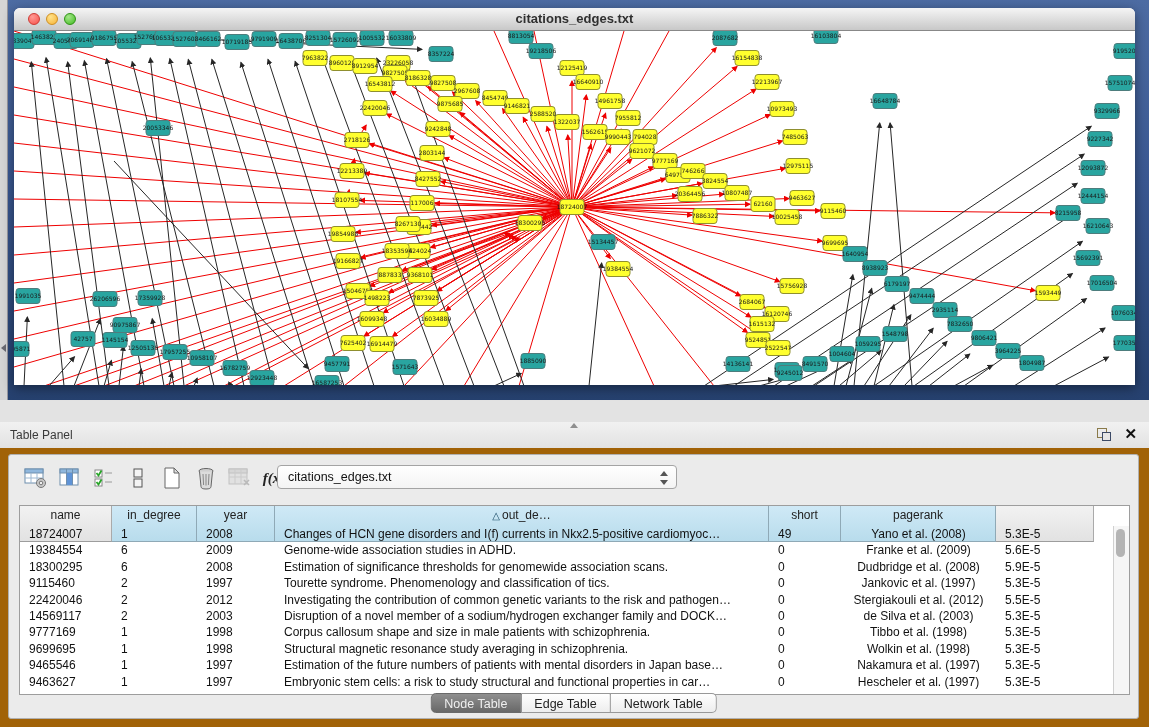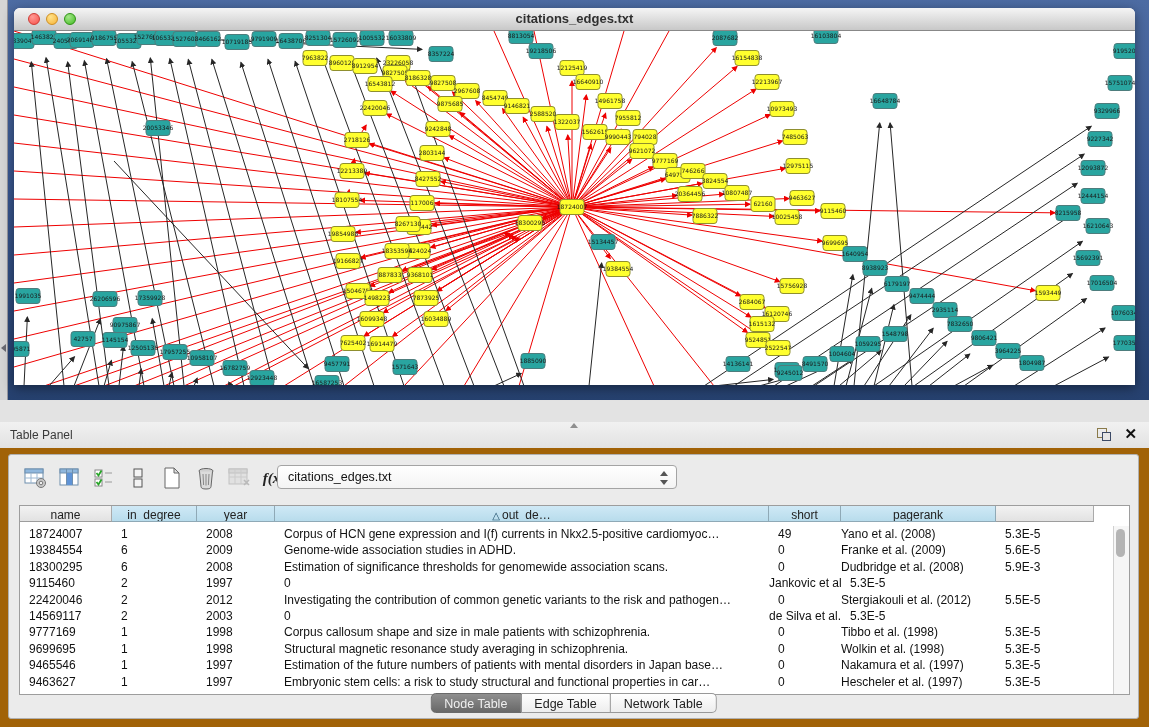--- a/index.html
+++ b/index.html
@@ -52,30 +52,30 @@
             background:linear-gradient(#ffffff,#f4f4f4);border:1px solid #a4a4a4;border-radius:4px;
             font-size:12.5px;color:#111;line-height:22px;padding-left:10px;cursor:pointer}
   .dd-arr{position:absolute;right:9px;top:4px;width:8px;height:16px}
   .dd-arr:before{content:"";position:absolute;left:1px;top:1px;border-left:4px solid transparent;
      border-right:4px solid transparent;border-bottom:5px solid #555}
   .dd-arr:after{content:"";position:absolute;left:1px;bottom:1px;border-left:4px solid transparent;
      border-right:4px solid transparent;border-top:5px solid #555}
 
   .tablewrap{position:absolute;left:10px;top:50px;width:1111px;height:190px;box-sizing:border-box;
              background:#fff;border:1px solid #9d9d9d;overflow:hidden}
-  .thead{display:grid;grid-template-columns:92px 85px 78px 494px 72px 155px 98px 1fr;height:16px}
+  .thead{display:grid;grid-template-columns:92px 85px 78px 494px 72px 155px 98px 1fr;height:36px}
   .th{box-sizing:border-box;border-right:1px solid #8fa9b6;border-bottom:1px solid #8fa9b6;
       background:linear-gradient(#cfe9f6,#b8dcec);font-size:12px;color:#222;text-align:center;line-height:19px;
       overflow:hidden;white-space:nowrap;cursor:pointer}
   .th.gray{background:linear-gradient(#f2f2f2,#e2e2e2);border-right:1px solid #aaa;border-bottom:1px solid #9d9d9d}
   .th .sort{color:#1a4a66;font-size:10px;margin-right:2px}
   .tbody{position:absolute;left:0;top:20px;right:15px;bottom:0}
   .tr{display:grid;grid-template-columns:92px 85px 78px 494px 72px 155px 98px 1fr;height:16.4px;cursor:default}
   .td{font-size:12px;color:#111;line-height:16.4px;white-space:nowrap;overflow:hidden;padding-left:9px}
-  .td.c{padding-left:0}
+  .td.c{text-align:center;padding-left:0}
   .vscroll{position:absolute;right:0;top:20px;bottom:0;width:15px;background:#f6f6f6;border-left:1px solid #d0d0d0}
   .vthumb{position:absolute;left:2px;top:3px;width:9px;height:28px;background:#b4b4b4;border-radius:5px;cursor:pointer}
 
   .tabs{position:absolute;left:50%;bottom:5px;transform:translateX(-50%);display:flex}
   .tab{height:20px;line-height:20px;padding:0 13px;font-size:12.5px;color:#222;box-sizing:border-box;
        background:linear-gradient(#ffffff,#ededed);border:1px solid #989898;border-left:none;cursor:pointer}
   .tab:first-child{border-left:1px solid #989898;border-radius:5px 0 0 5px}
   .tab:last-child{border-radius:0 5px 5px 0}
   .tab.sel{background:linear-gradient(#8f8f8f,#686868);color:#efefef;border-color:#6a6a6a}
 
@@ -939,64 +939,66 @@
           <div class="th"><span class="sort">△</span>out_de…</div>
           <div class="th">short</div>
           <div class="th">pagerank</div>
           <div class="th gray"></div>
         </div>
       <div class="tbody" id="tbody">
           <div class="tr">
             <div class="td">18724007</div>
             <div class="td">1</div>
             <div class="td">2008</div>
-            <div class="td">Corpus of HCN gene expression and I(f) currents in Nkx2.5-positive cardiomyoc…</div>
+            <div class="td">Changes of HCN gene disorders and I(f) currents in Nkx2.5-positive cardiomyoc…</div>
             <div class="td">49</div>
             <div class="td c">Yano et al. (2008)</div>
             <div class="td">5.3E-5</div>
           </div>
           <div class="tr">
             <div class="td">19384554</div>
             <div class="td">6</div>
             <div class="td">2009</div>
             <div class="td">Genome-wide association studies in ADHD.</div>
             <div class="td">0</div>
             <div class="td c">Franke et al. (2009)</div>
             <div class="td">5.6E-5</div>
           </div>
           <div class="tr">
             <div class="td">18300295</div>
             <div class="td">6</div>
             <div class="td">2008</div>
             <div class="td">Estimation of significance thresholds for genomewide association scans.</div>
             <div class="td">0</div>
             <div class="td c">Dudbridge et al. (2008)</div>
-            <div class="td">5.9E-3</div>
+            <div class="td">5.9E-5</div>
           </div>
           <div class="tr">
             <div class="td">9115460</div>
             <div class="td">2</div>
             <div class="td">1997</div>
+            <div class="td">Tourette syndrome. Phenomenology and classification of tics.</div>
             <div class="td">0</div>
             <div class="td c">Jankovic et al. (1997)</div>
             <div class="td">5.3E-5</div>
           </div>
           <div class="tr">
             <div class="td">22420046</div>
             <div class="td">2</div>
             <div class="td">2012</div>
             <div class="td">Investigating the contribution of common genetic variants to the risk and pathogen…</div>
             <div class="td">0</div>
             <div class="td c">Stergiakouli et al. (2012)</div>
             <div class="td">5.5E-5</div>
           </div>
           <div class="tr">
             <div class="td">14569117</div>
             <div class="td">2</div>
             <div class="td">2003</div>
+            <div class="td">Disruption of a novel member of a sodium/hydrogen exchanger family and DOCK…</div>
             <div class="td">0</div>
             <div class="td c">de Silva et al. (2003)</div>
             <div class="td">5.3E-5</div>
           </div>
           <div class="tr">
             <div class="td">9777169</div>
             <div class="td">1</div>
             <div class="td">1998</div>
             <div class="td">Corpus callosum shape and size in male patients with schizophrenia.</div>
             <div class="td">0</div>

